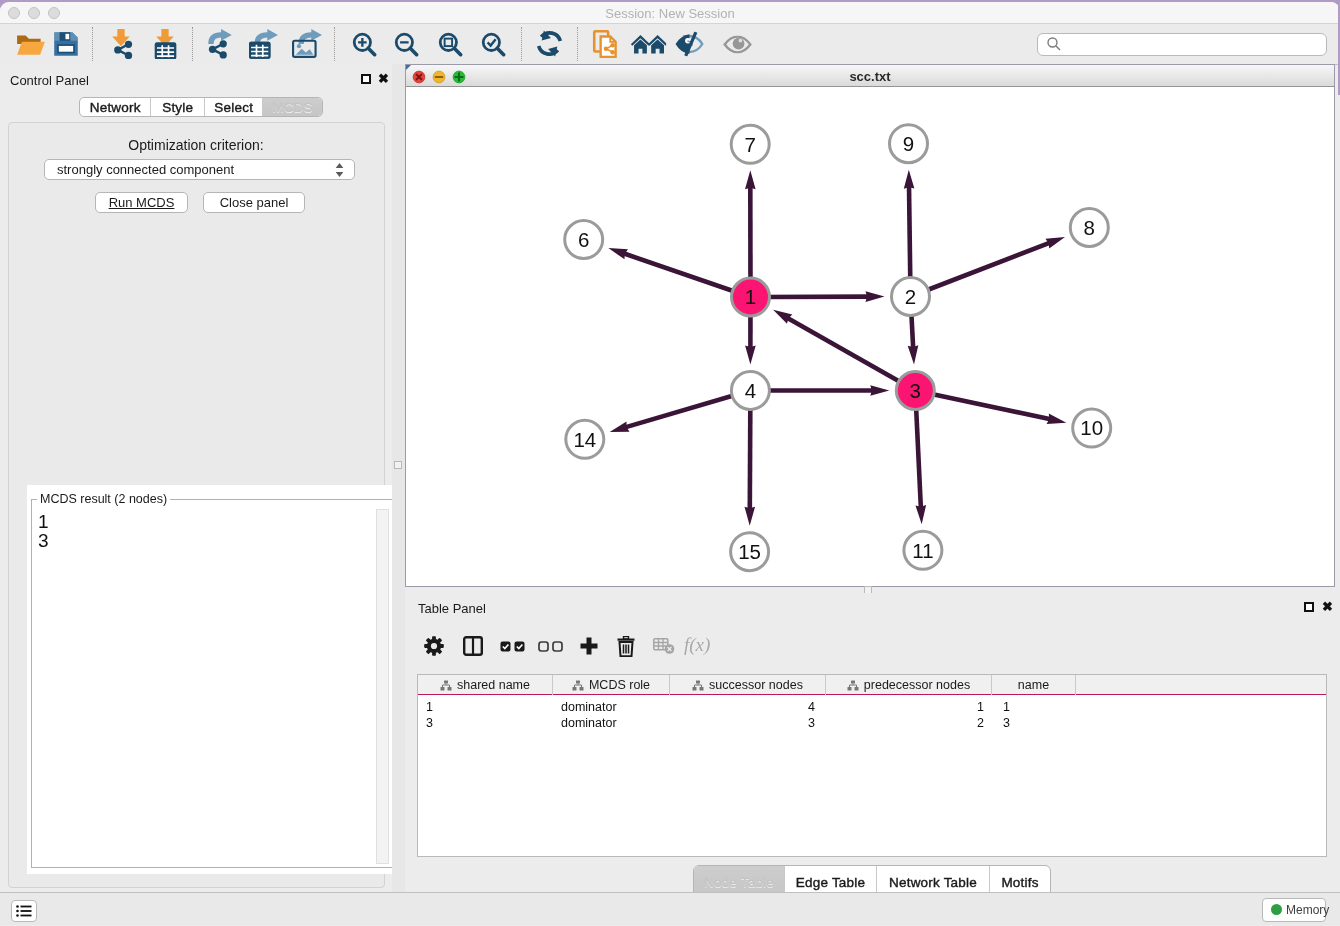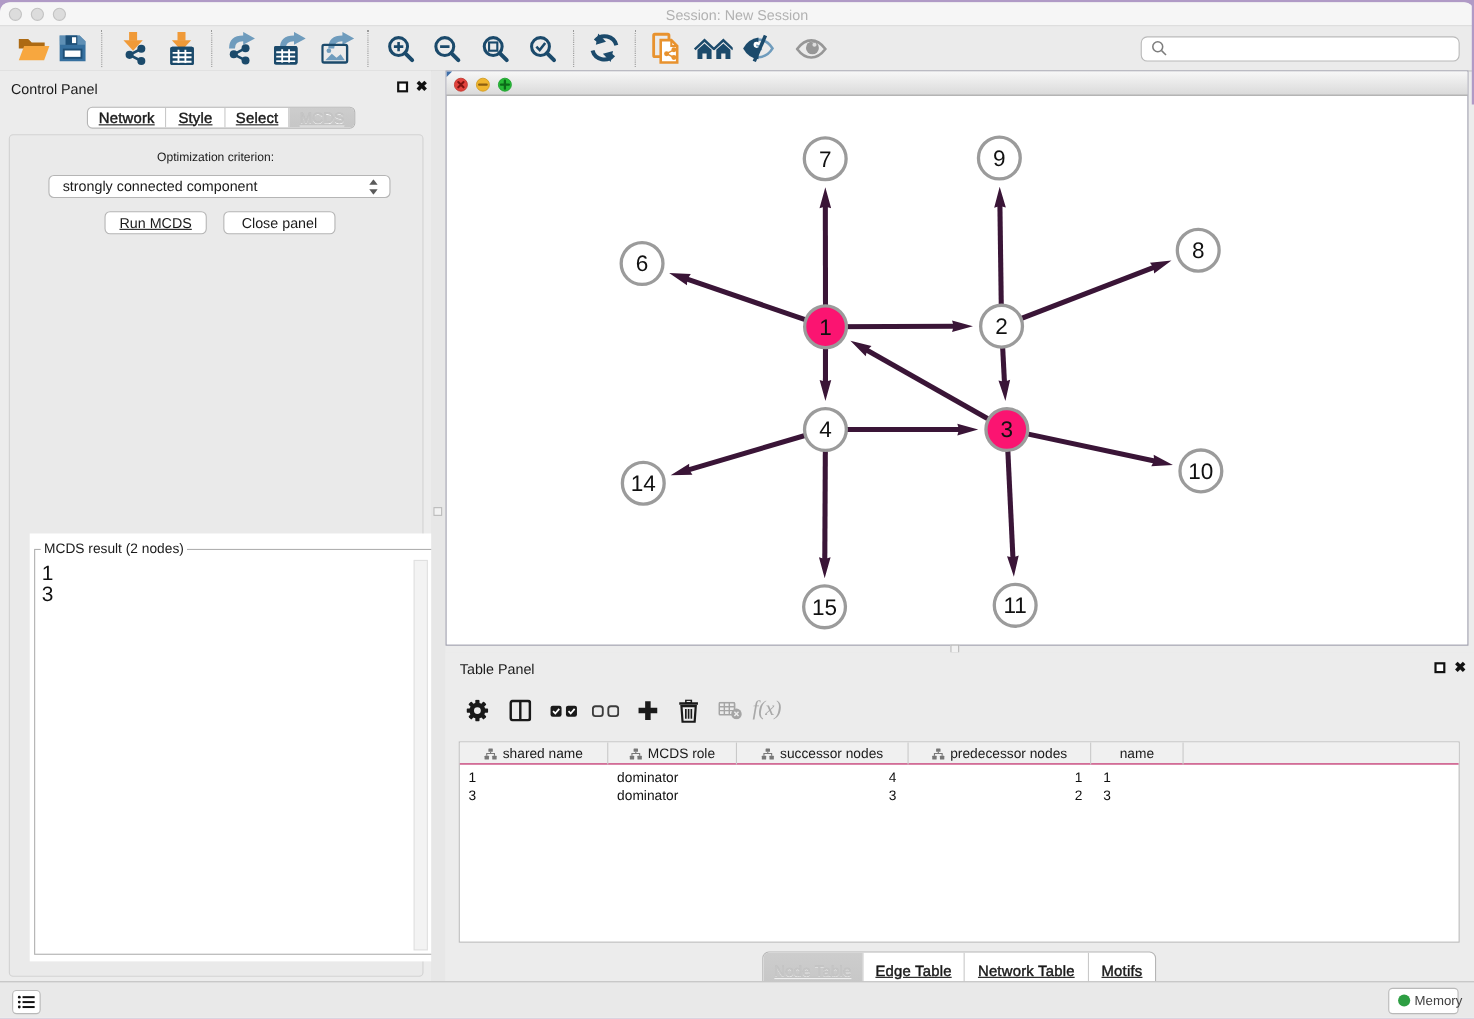--- a/index.html
+++ b/index.html
@@ -22,21 +22,21 @@
 .searchbox { position:absolute; left:1037px; top:9px; width:290px; height:23px; background:#fff;
   border:1px solid #b9b9b9; border-radius:6px; }
 
 .cpanel { position:absolute; left:0; top:62px; width:392px; height:828px; background:#ececec; }
 .phead { font-size:13px; color:#1a1a1a; }
 .float-btn { position:absolute; width:10px; height:10px; border:2px solid #111; background:#fff; }
 .x-btn { position:absolute; font-size:13px; font-weight:bold; color:#111; line-height:10px; }
 .tabseg { position:absolute; display:flex; height:20px; border:1px solid #b5b5b5; border-radius:5px;
   background:#fff; overflow:hidden; font-size:13.5px; }
 .seg { display:flex; align-items:center; justify-content:center; height:100%;
-  border-right:1px solid #c9c9c9; color:#1a1a1a; font-weight:400; letter-spacing:0.2px;text-decoration:underline;
+  border-right:1px solid #c9c9c9; color:#1a1a1a; font-weight:400; letter-spacing:0.2px;
   -webkit-text-stroke:0.4px #1a1a1a; }
 .seg:last-child { border-right:none; }
 .sel { background:linear-gradient(#cdcdcd,#c6c6c6); color:#c6c6c6;
   text-shadow:0 1px 0 rgba(255,255,255,.85); -webkit-text-stroke:0.4px #c2c2c2; }
 .tabpanel { position:absolute; left:8px; top:58px; width:377px; height:766px;
   border:1px solid #d2d2d2; border-radius:4px; background:#eaeaea; }
 .combo { position:absolute; left:44px; top:95px; width:311px; height:21px; background:#fff;
   border:1px solid #b5b5b5; border-radius:5px; font-size:13px; color:#1a1a1a; line-height:19px;
   padding-left:12px; }
 .mbtn { position:absolute; height:21px; background:#fff; border:1px solid #b5b5b5;
@@ -231,21 +231,21 @@
     <div class="phead" style="position:absolute;left:10px;top:9px;">Control Panel</div>
     <div class="float-btn" style="left:361px;top:10px;"></div>
     <div class="x-btn" style="left:378px;top:10px;">✖</div>
     <div class="tabseg" style="left:79px;top:33px;width:244px;">
       <div class="seg" style="width:72px;">Network</div>
       <div class="seg" style="width:54px;">Style</div>
       <div class="seg" style="width:59px;">Select</div>
       <div class="seg sel" style="width:59px;">MCDS</div>
     </div>
     <div class="tabpanel"></div>
-    <div class="abs" style="left:0;top:73px;width:392px;text-align:center;font-size:11px;color:#1a1a1a;">Optimization criterion:</div>
+    <div class="abs" style="left:0;top:73px;width:392px;text-align:center;font-size:14px;color:#1a1a1a;">Optimization criterion:</div>
     <div class="combo">strongly connected component
       <svg width="9" height="14" viewBox="0 0 9 14" style="position:absolute;right:10px;top:3px;">
         <path d="M4.5 0 L8.3 5 H0.7 Z" fill="#5a5a5a"></path>
         <path d="M4.5 14 L8.3 9 H0.7 Z" fill="#5a5a5a"></path>
       </svg>
     </div>
     <div class="mbtn" style="left:95px;top:128px;width:93px;text-decoration:underline;">Run MCDS</div>
     <div class="mbtn" style="left:203px;top:128px;width:102px;">Close panel</div>
     <div class="resultbox">
       <div class="fieldset">
@@ -267,20 +267,21 @@
           <path d="M4.6 4.6 L9.4 9.4 M9.4 4.6 L4.6 9.4" stroke="#7e1210" stroke-width="1.9" stroke-linecap="round"></path>
         </svg>
         <svg width="14" height="14" viewBox="0 0 14 14" style="position:absolute;left:26px;top:5px;">
           <circle cx="7" cy="7" r="5.9" fill="#f0b52d" stroke="#d29c23" stroke-width="0.8"></circle>
           <path d="M3.6 7 H10.4" stroke="#8d5f10" stroke-width="2.1" stroke-linecap="round"></path>
         </svg>
         <svg width="14" height="14" viewBox="0 0 14 14" style="position:absolute;left:46px;top:5px;">
           <circle cx="7" cy="7" r="5.9" fill="#27bb37" stroke="#1f9e2e" stroke-width="0.8"></circle>
           <path d="M7 3.4 V10.6 M3.4 7 H10.6" stroke="#0b6b18" stroke-width="2.1" stroke-linecap="round"></path>
         </svg>
+        <div class="txt">scc.txt</div>
     </div>
     <svg id="graph" width="928" height="499" style="position:absolute;left:0;top:22px;" font-family="'Liberation Sans',sans-serif">
 <line x1="344.5" y1="210.0" x2="344.3" y2="99.3" stroke="#3a1537" stroke-width="4.6"></line>
 <polygon points="344.3,83.3 349.6,102.3 344.3,100.8 339.0,102.3" fill="#3a1537"></polygon>
 <line x1="344.5" y1="210.0" x2="217.4" y2="166.3" stroke="#3a1537" stroke-width="4.6"></line>
 <polygon points="202.3,161.1 222.0,162.2 218.8,166.8 218.5,172.3" fill="#3a1537"></polygon>
 <line x1="344.5" y1="210.0" x2="462.5" y2="209.6" stroke="#3a1537" stroke-width="4.6"></line>
 <polygon points="478.5,209.6 459.5,214.9 461.0,209.6 459.5,204.3" fill="#3a1537"></polygon>
 <line x1="344.5" y1="210.0" x2="344.4" y2="261.5" stroke="#3a1537" stroke-width="4.6"></line>
 <polygon points="344.4,277.5 339.1,258.5 344.4,260.0 349.7,258.5" fill="#3a1537"></polygon>

